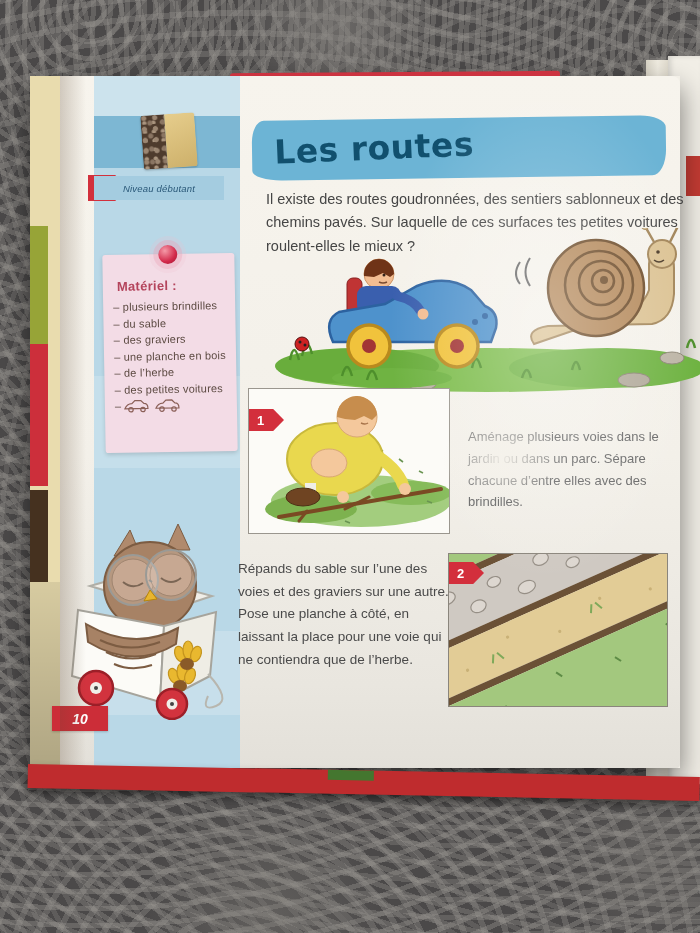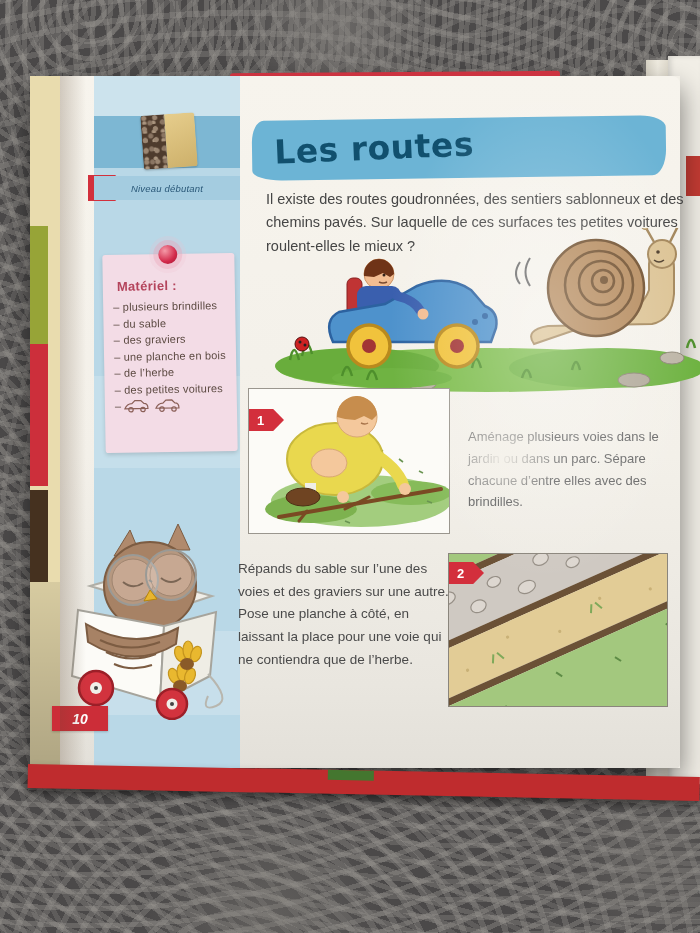--- a/index.html
+++ b/index.html
@@ -52,21 +52,21 @@
 
   .chapter-icon{position:absolute;left:82px;top:38px;width:54px;height:54px;transform:rotate(-4deg);
     border-radius:3px;overflow:hidden;display:flex;box-shadow:0 1px 2px rgba(0,0,0,.25);}
   .chapter-icon .gravel-half{width:45%;height:100%;background-color:#4e3b2d;
     background-image:radial-gradient(circle at 30% 25%,#9b8672 2.2px,transparent 3px),
       radial-gradient(circle at 70% 60%,#8a7563 2.2px,transparent 3px),
       radial-gradient(circle at 40% 85%,#aa957f 1.8px,transparent 2.6px);
     background-size:11px 11px,13px 13px,9px 9px;}
   .chapter-icon .sand-half{width:55%;height:100%;background:linear-gradient(160deg,#e6cd8c,#cdb06a);}
 
-  .level-strip{position:absolute;left:34px;top:100px;width:146px;height:24px;background:#a4cce0;
+  .level-strip{position:absolute;left:34px;top:100px;width:130px;height:24px;background:#a4cce0;
     display:flex;align-items:center;justify-content:center;}
   .level-strip span{font-size:9.5px;font-style:italic;color:#2a5878;letter-spacing:.2px;}
   .level-arrow{position:absolute;left:28px;top:99px;width:40px;height:26px;background:#d2303c;
     clip-path:polygon(0 0,68% 0,100% 50%,68% 100%,0 100%);}
 
   
   .title-banner{position:absolute;left:192px;top:42px;width:414px;height:60px;background:#6cb4d5;
     border-radius:12px 26px 14px 30px/22px 12px 26px 10px;transform:rotate(-.8deg);}
   .title-banner h1{margin:0;padding:7px 0 0 22px;font-family:"DejaVu Sans",sans-serif;
     font-size:33px;font-weight:bold;color:#11506e;transform:rotate(-1.6deg);letter-spacing:.5px;}

